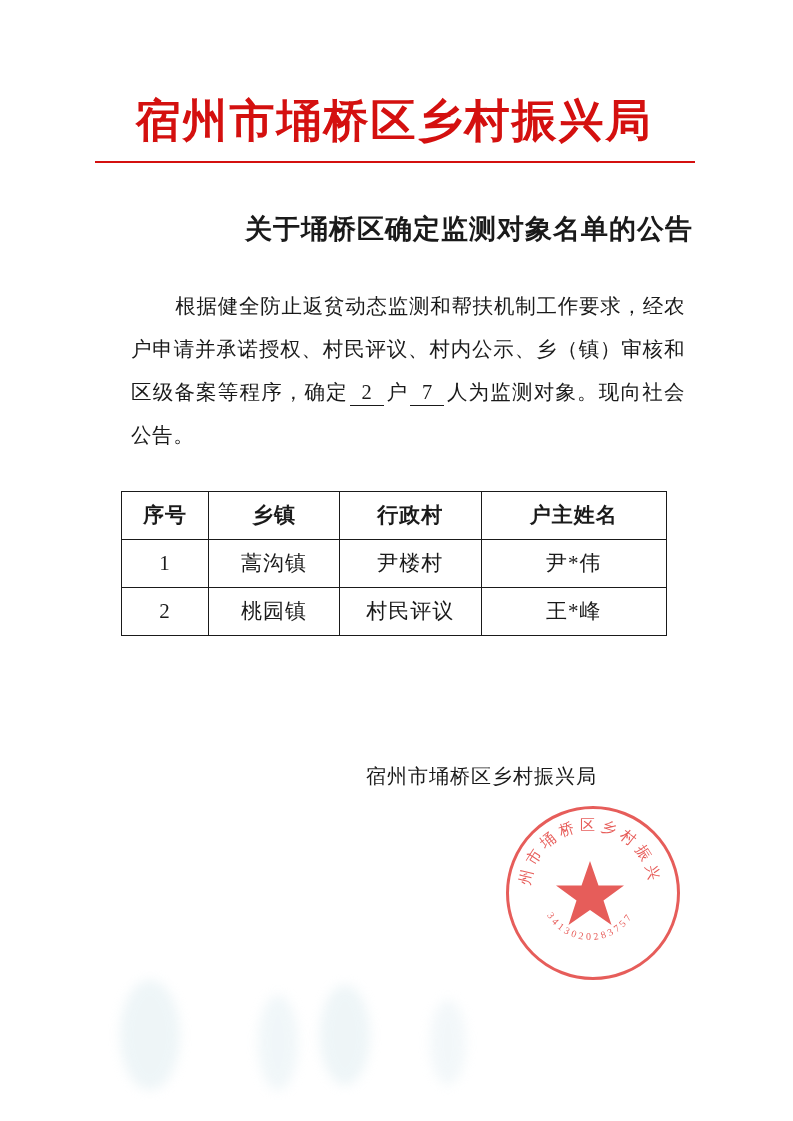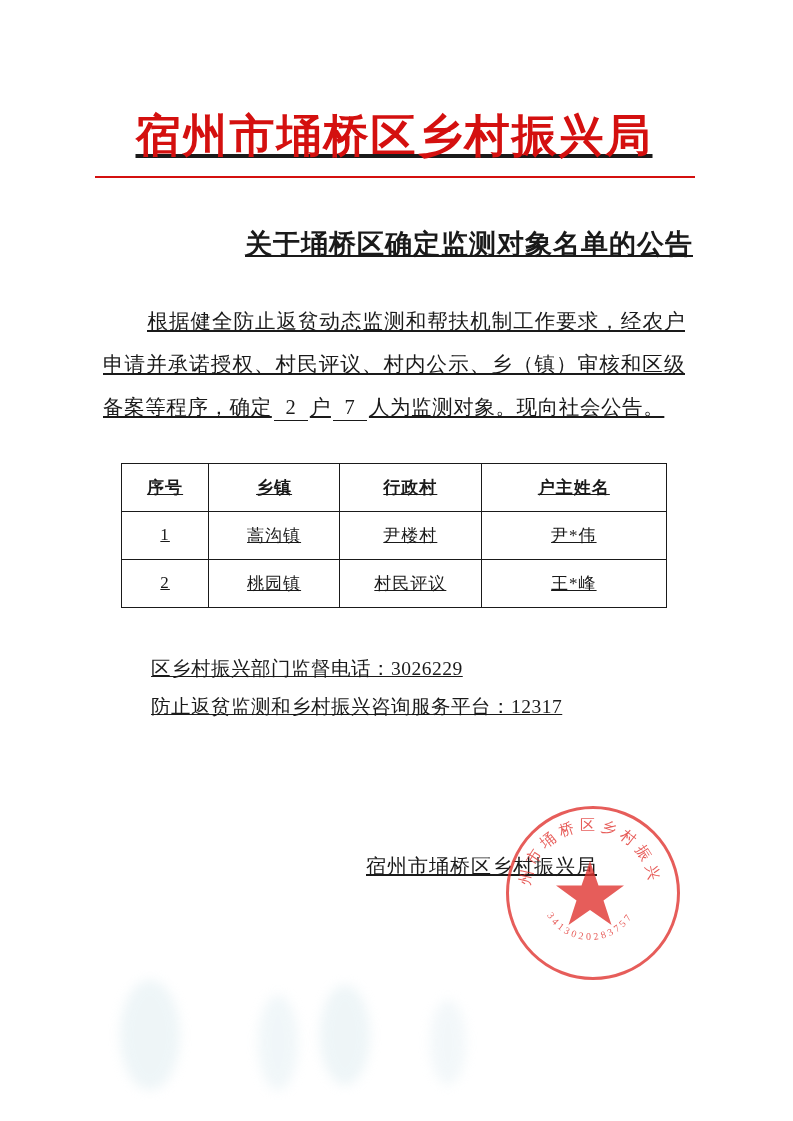--- a/index.html
+++ b/index.html
@@ -14,22 +14,21 @@
     color: #1a1a1a;
     position: relative;
     overflow: hidden;
   }
 
   .page {
     position: relative;
     width: 788px;
     height: 1121px;
     box-sizing: border-box;
-    padding: 15px 95px;
-    text-decoration: underline;
+    padding: 0 95px;
   }
 
   
   .masthead {
     padding-top: 95px;
     text-align: center;
   }
   .masthead-title {
     color: #d4100f;
     font-family: "DejaVu Serif", "Liberation Serif", serif;
@@ -57,20 +56,21 @@
   }
 
   
   .body-text {
     margin-top: 38px;
     font-size: 20.5px;
     line-height: 43px;
     text-align: justify;
     letter-spacing: 0.6px;
     padding: 0 8px;
+    margin-left: 28px;
   }
   .body-text .indent {
     display: inline-block;
     width: 44px;
   }
   .fill-in {
     display: inline-block;
     min-width: 34px;
     text-align: center;
     border-bottom: 1px solid #1a1a1a;
@@ -79,21 +79,21 @@
   }
 
   
   .table-wrap {
     margin-top: 34px;
     padding: 0 26px;
   }
   table.listing {
     width: 100%;
     border-collapse: collapse;
-    font-size: 17px;
+    font-size: 21px;
   }
   table.listing th,
   table.listing td {
     border: 1px solid #1a1a1a;
     text-align: center;
     height: 45px;
     font-weight: normal;
     letter-spacing: 1px;
   }
   table.listing th {
@@ -191,24 +191,20 @@
         <tr>
           <td>2</td>
           <td>桃园镇</td>
           <td>村民评议</td>
           <td>王*峰</td>
         </tr>
       </tbody>
     </table>
   </div>
 
-  <div class="contacts">
-    <div>区乡村振兴部门监督电话：3026229</div>
-    <div>防止返贫监测和乡村振兴咨询服务平台：12317</div>
-  </div>
 
   <div class="signature">
     <div>宿州市埇桥区乡村振兴局</div>
   </div>
 
   <div class="seal">
     <svg width="162" height="162" viewBox="0 0 162 162" aria-hidden="true">
       <defs>
         <path id="sealTopArc" d="M 21,81 A 60,60 0 0 1 141,81"></path>
         <path id="sealBottomArc" d="M 31,81 A 50,50 0 0 0 131,81"></path>

